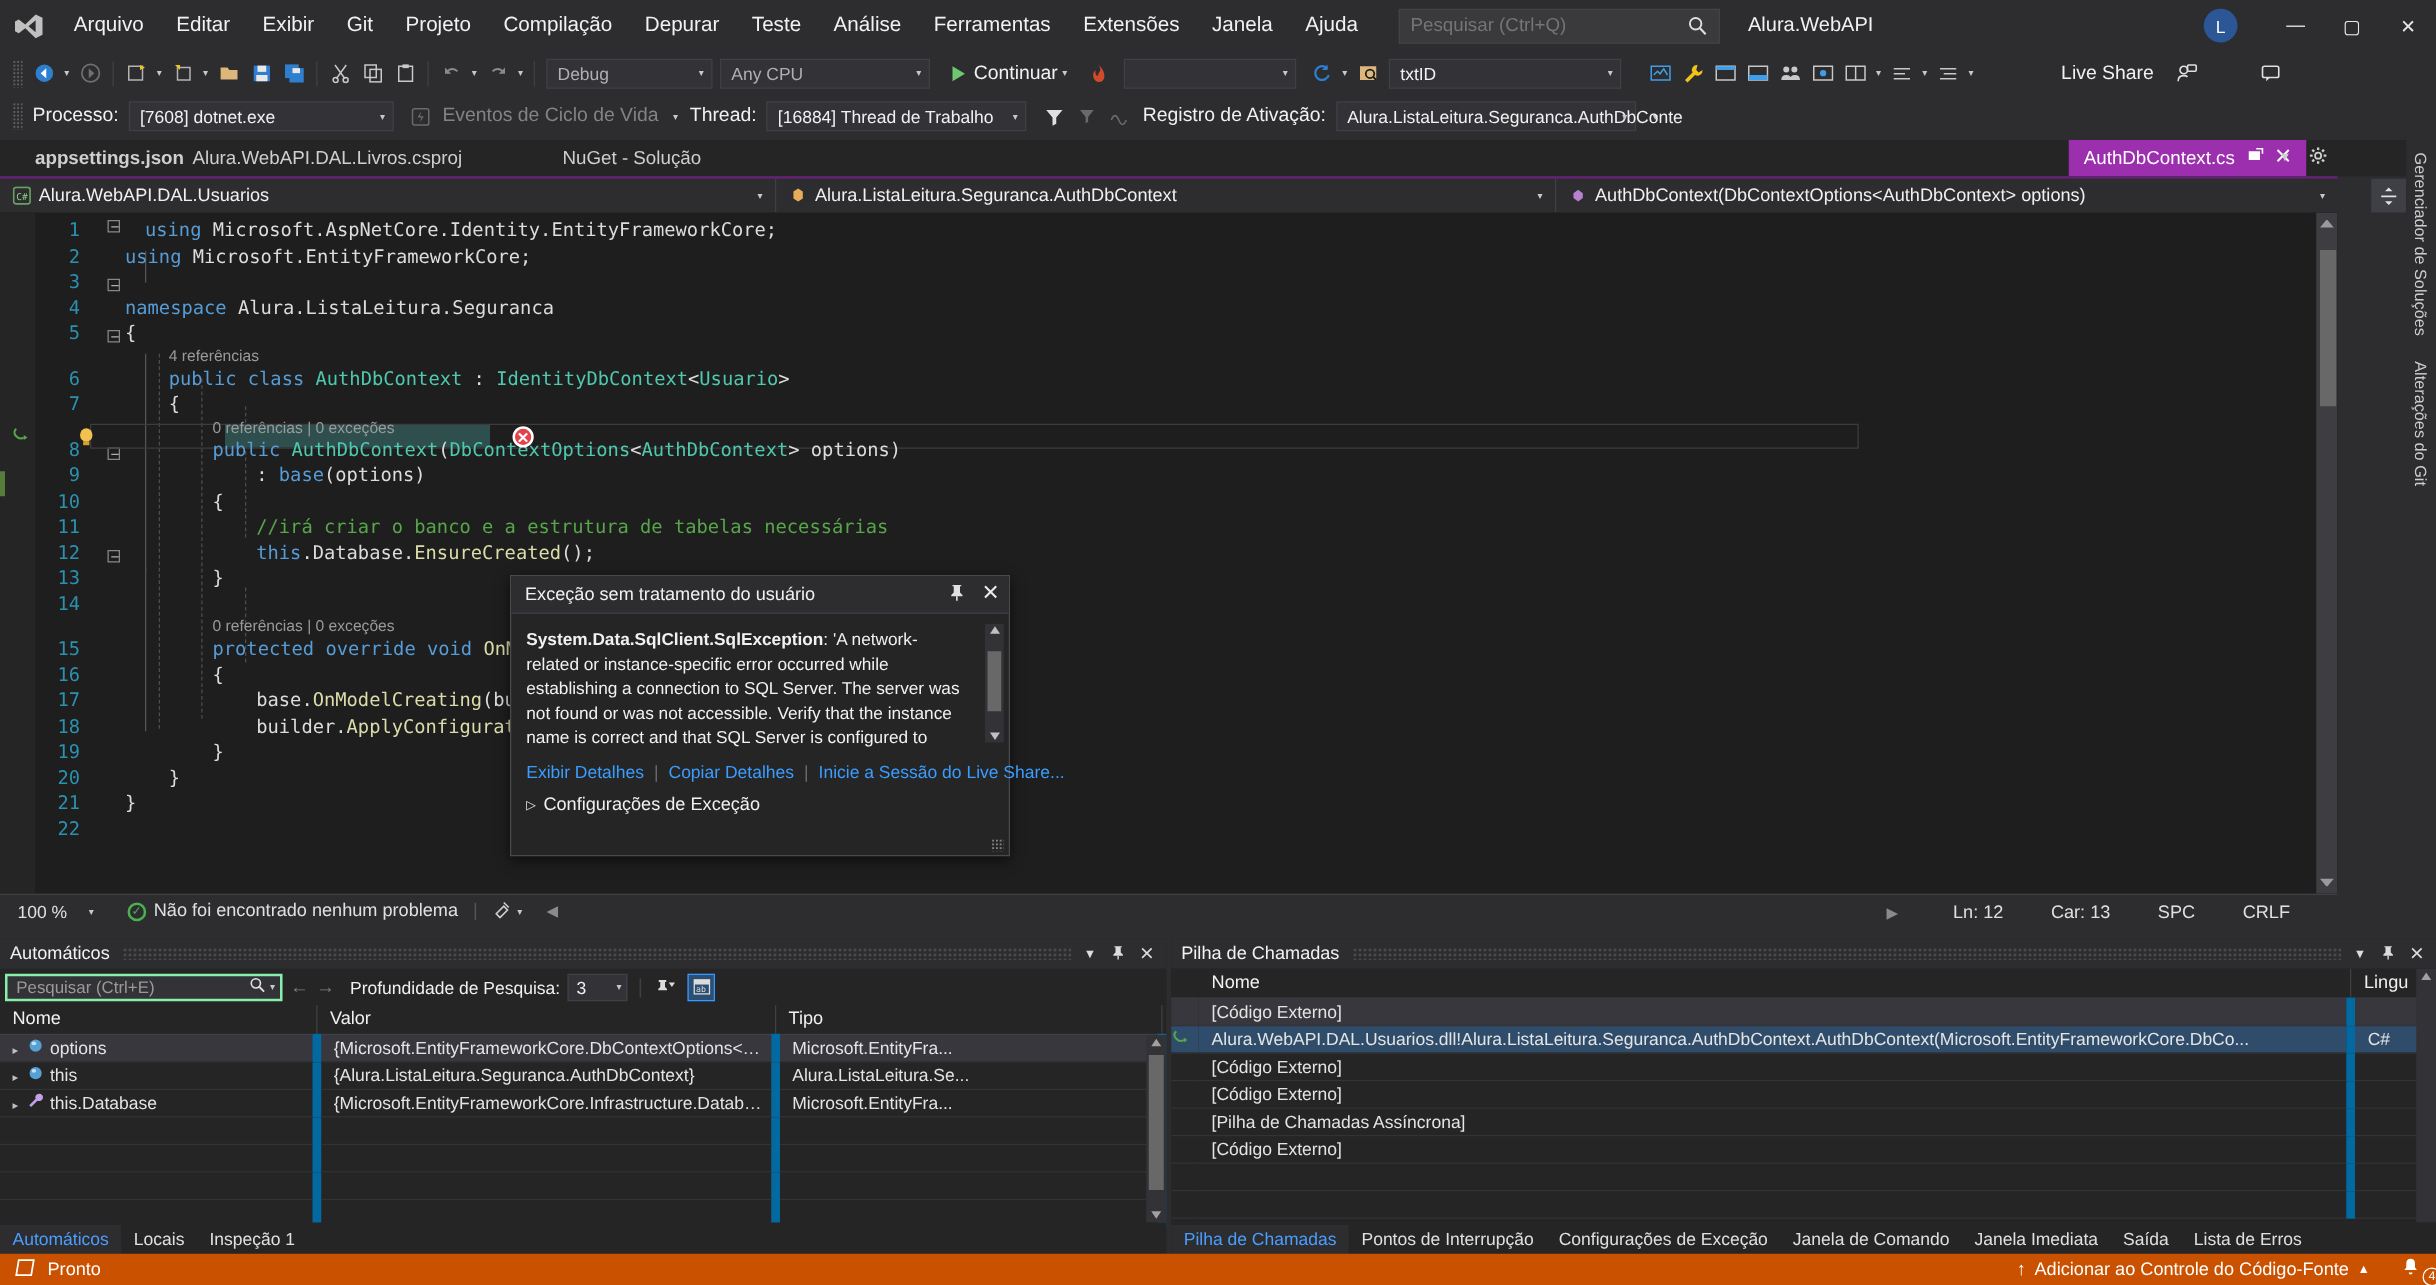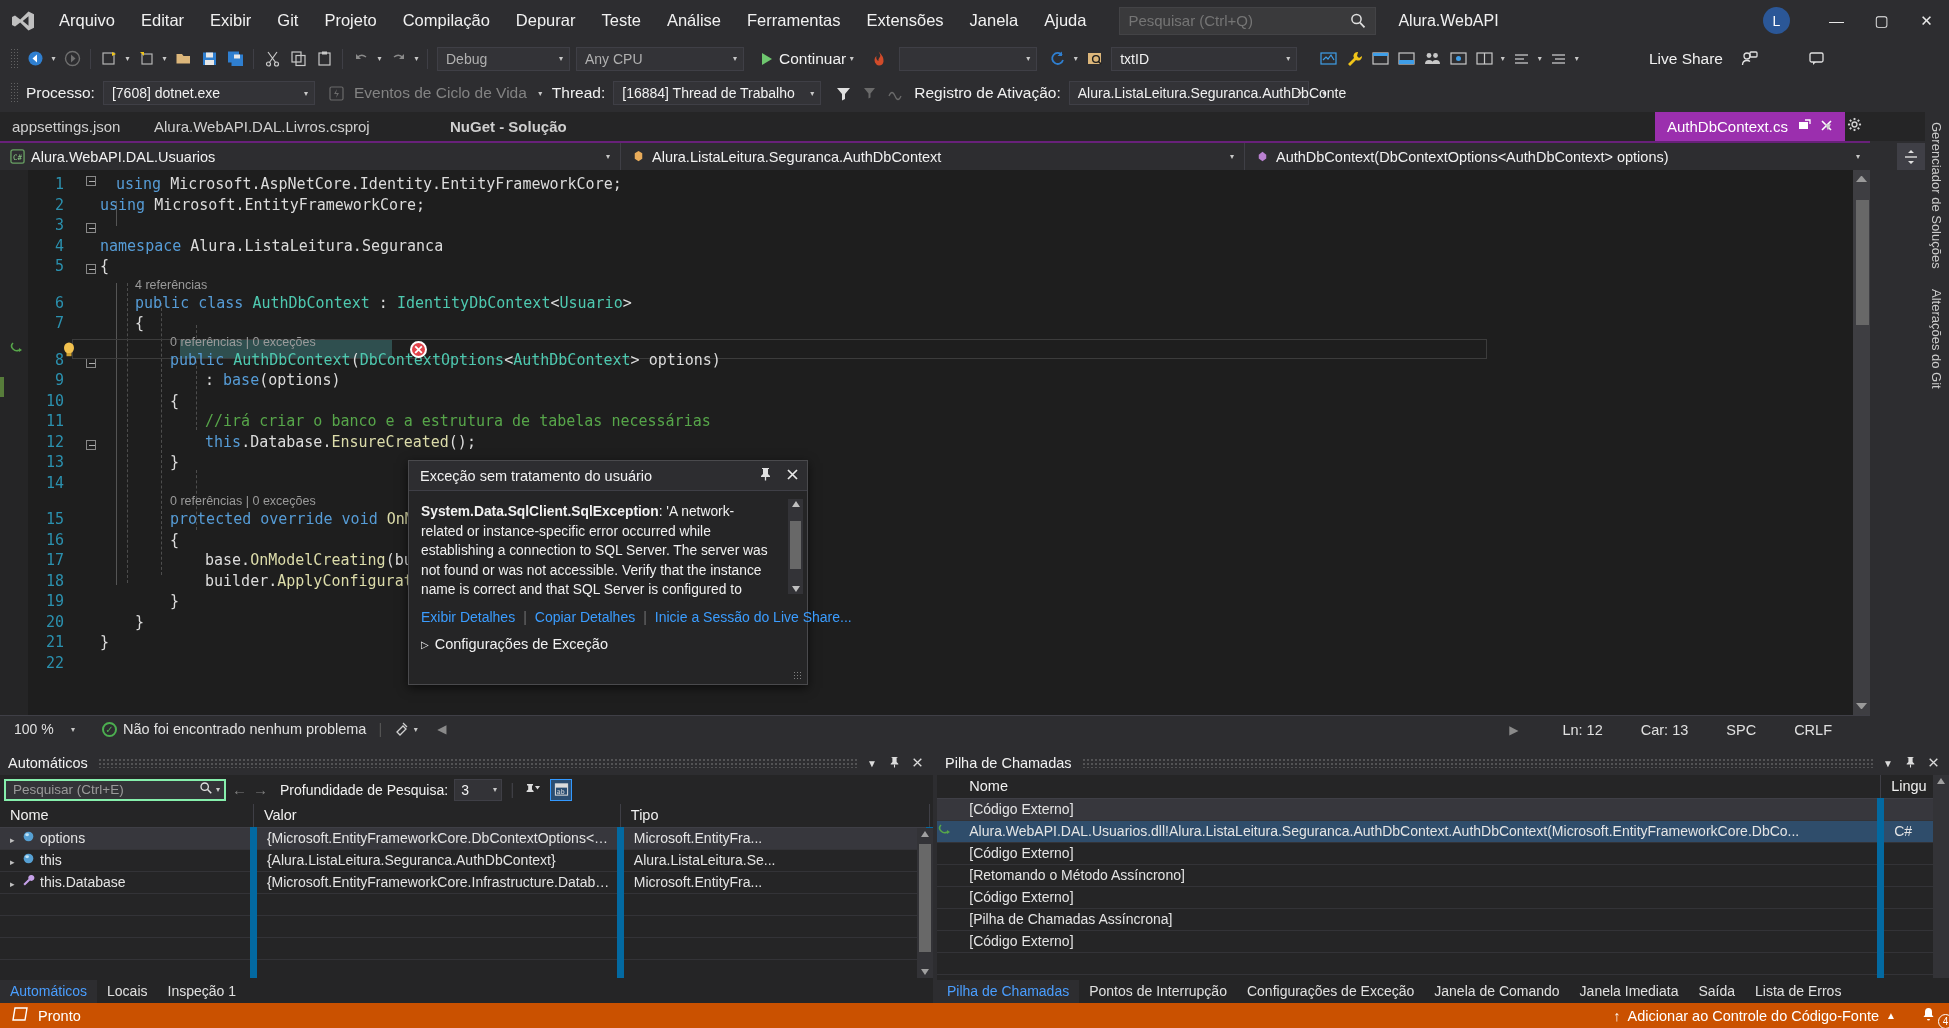--- a/index.html
+++ b/index.html
@@ -566,27 +566,27 @@
     </div>
     <span class="tb-label" style="margin-left:6px">Registro de Ativação:</span>
     <div class="combo light" style="width:240px;">
       <span>Alura.ListaLeitura.Seguranca.AuthDbConte</span>
       <span class="cb-arrow">▾</span>
     </div>
     <span class="caret" style="margin-left:10px">▾</span>
   </div>
 
   <div class="doctabs">
-    <div class="doctab" style="left:0px;">
+    <div class="doctab" style="left:16px;font-weight:bold;">
       <span>appsettings.json</span>
     </div>
     <div class="doctab" style="left:142px;">
       <span>Alura.WebAPI.DAL.Livros.csproj</span>
     </div>
-    <div class="doctab" style="left:438px;font-weight:bold;">
+    <div class="doctab" style="left:438px;">
       <span>NuGet - Solução</span>
     </div>
     <div class="doctab active" style="left:1655px;">
       <span>AuthDbContext.cs</span>
       <span class="tab-icons">
         <span>
           <svg width="13" height="13" viewBox="0 0 13 13">
               <rect x="1" y="3" width="9" height="7" fill="#fff"></rect>
               <path d="M7 1 h5 v4" stroke="#fff" stroke-width="1.3" fill="none"></path>
             </svg>
@@ -968,25 +968,20 @@
               <td>Alura.WebAPI.DAL.Usuarios.dll!Alura.ListaLeitura.Seguranca.AuthDbContext.AuthDbContext(Microsoft.EntityFrameworkCore.DbCo...</td>
               <td>C#</td>
             </tr>
             <tr class="dim-row">
               <td style="padding: 0px; border-right: none;"></td>
               <td>[Código Externo]</td>
               <td></td>
             </tr>
             <tr class="dim-row">
               <td style="padding: 0px; border-right: none;"></td>
-              <td>[Retomando o Método Assíncrono]</td>
-              <td></td>
-            </tr>
-            <tr class="dim-row">
-              <td style="padding: 0px; border-right: none;"></td>
               <td>[Código Externo]</td>
               <td></td>
             </tr>
             <tr class="dim-row">
               <td style="padding: 0px; border-right: none;"></td>
               <td>[Pilha de Chamadas Assíncrona]</td>
               <td></td>
             </tr>
             <tr class="dim-row">
               <td style="padding: 0px; border-right: none;"></td>

